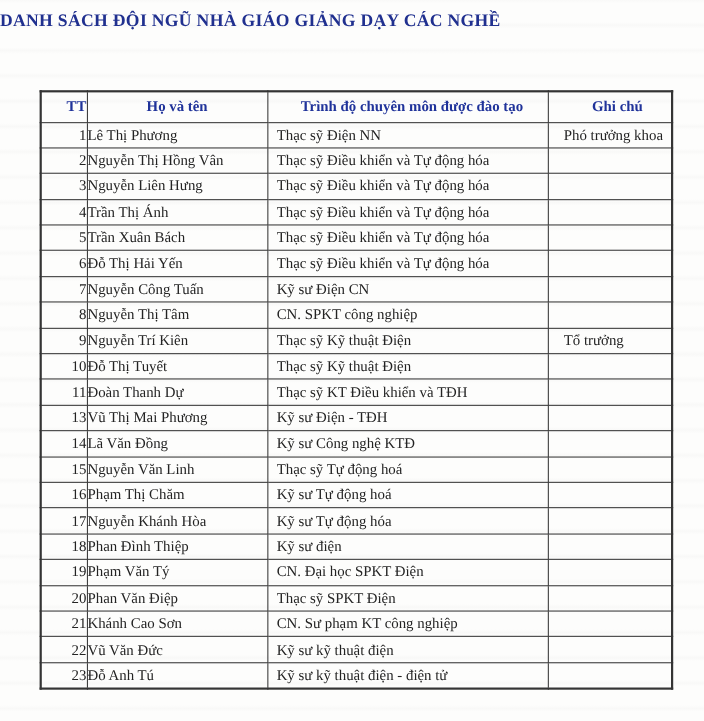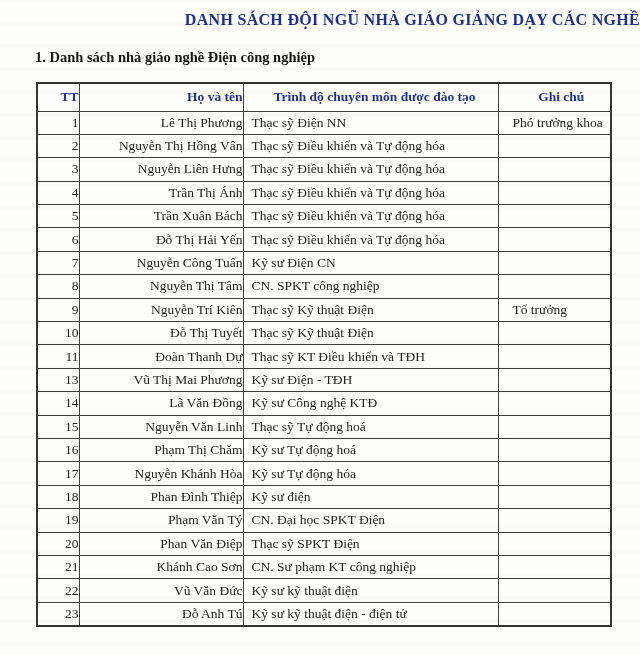--- a/index.html
+++ b/index.html
@@ -16,21 +16,21 @@
       repeating-linear-gradient(180deg,
         rgba(130,130,130,0.035) 0px, rgba(130,130,130,0.0) 3px,
         rgba(130,130,130,0.0) 20px, rgba(130,130,130,0.035) 23px),
       var(--paper);
     font-family: "Liberation Serif", "DejaVu Serif", serif;
     color: var(--ink);
   }
   .page{ position:relative; width:640px; height:655px; }
   .doc-title{
     position:absolute; top:11px; left:0; width:640px;
-    text-align:right;
+    text-align:left;
     font-size:16px; font-weight:bold; letter-spacing:0.3px;
     color: var(--heading-blue);
   }
   .section-heading{
     position:absolute; top:49px; left:35px;
     font-size:14.5px; font-weight:bold; color:#161616;
   }
   table.teacher-table{
     position:absolute; top:82px; left:36px;
     width:574px; table-layout:fixed;
@@ -47,32 +47,31 @@
     color: var(--header-blue);
     font-size:13.5px; font-weight:bold;
     text-align:center; vertical-align:middle;
   }
   tbody td{
     height:23.4px;
     font-size:13.5px;
     vertical-align:middle;
   }
   .cell-tt{ text-align:right; width:42px; }
-  .cell-name{ width:164px; padding-left:14px;text-align:right; }
+  .cell-name{ width:164px; padding-left:0; }
   .cell-qual{ width:255px; padding-left:8px; }
   .cell-note{ width:113px; padding-left:14px; }
 </style>
 </head>
 <body>
 
 <div class="page">
 
   <div class="doc-title">DANH SÁCH ĐỘI NGŨ NHÀ GIÁO GIẢNG DẠY CÁC NGHỀ</div>
 
-  <div class="section-heading">1. Danh sách nhà giáo nghề Điện công nghiệp</div>
 
   <table class="teacher-table">
     <colgroup>
       <col style="width:42px">
         <col style="width:164px">
         <col style="width:255px">
         <col style="width:113px">
     </colgroup>
     <thead>
       <tr>

